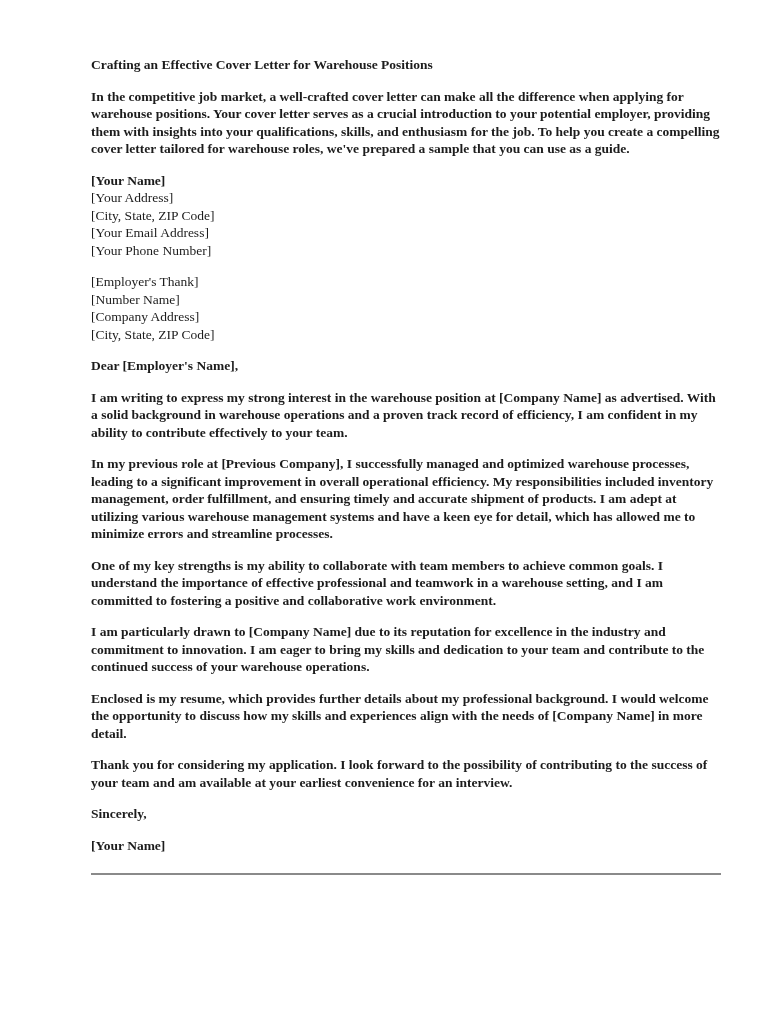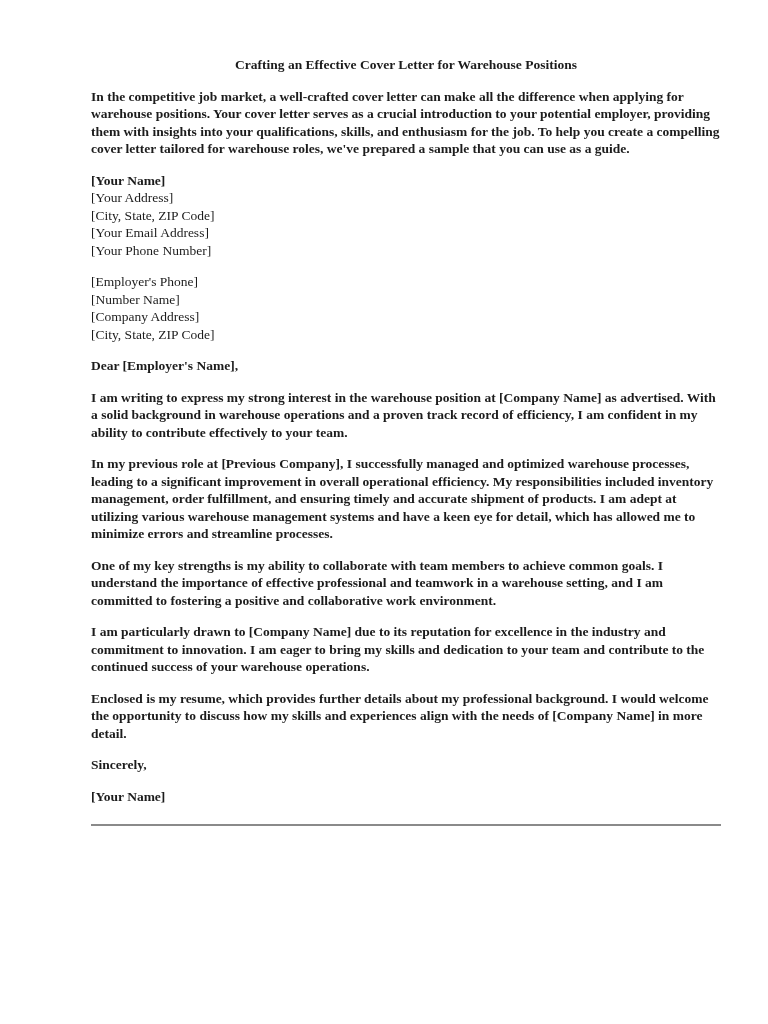--- a/index.html
+++ b/index.html
@@ -28,21 +28,20 @@
   }
   .doc p, .doc h1 {
     margin: 0 0 14px 0;
     padding: 0;
     font-size: 13.5px;
     line-height: 17.5px;
     font-weight: bold;
   }
   .doc h1 {
     font-weight: bold;
-    text-align: center;
   }
   .block {
     margin: 0 0 14px 0;
   }
   .block .line {
     display: block;
     line-height: 17.5px;
   }
   .bold {
     font-weight: bold;
@@ -67,38 +66,39 @@
     <div class="block">
       <span class="line bold">[Your Name]</span>
       <span class="line">[Your Address]</span>
       <span class="line">[City, State, ZIP Code]</span>
       <span class="line">[Your Email Address]</span>
       <span class="line">[Your Phone Number]</span>
     </div>
 
 
     <div class="block">
-      <span class="line">[Employer's Phone]</span>
+      <span class="line">[Employer's Thank]</span>
       <span class="line">[Number Name]</span>
       <span class="line">[Company Address]</span>
       <span class="line">[City, State, ZIP Code]</span>
     </div>
 
     <p>Dear [Employer's Name],</p>
 
     <p>I am writing to express my strong interest in the warehouse position at [Company Name] as advertised. With a solid background in warehouse operations and a proven track record of efficiency, I am confident in my ability to contribute effectively to your team.</p>
 
     <p>In my previous role at [Previous Company], I successfully managed and optimized warehouse processes, leading to a significant improvement in overall operational efficiency. My responsibilities included inventory management, order fulfillment, and ensuring timely and accurate shipment of products. I am adept at utilizing various warehouse management systems and have a keen eye for detail, which has allowed me to minimize errors and streamline processes.</p>
 
     <p>One of my key strengths is my ability to collaborate with team members to achieve common goals. I understand the importance of effective professional and teamwork in a warehouse setting, and I am committed to fostering a positive and collaborative work environment.</p>
 
     <p>I am particularly drawn to [Company Name] due to its reputation for excellence in the industry and commitment to innovation. I am eager to bring my skills and dedication to your team and contribute to the continued success of your warehouse operations.</p>
 
     <p>Enclosed is my resume, which provides further details about my professional background. I would welcome the opportunity to discuss how my skills and experiences align with the needs of [Company Name] in more detail.</p>
 
+    <p>Thank you for considering my application. I look forward to the possibility of contributing to the success of your team and am available at your earliest convenience for an interview.</p>
 
     <p>Sincerely,</p>
 
     <p>[Your Name]</p>
 
     <hr class="footer-divider">
 
   </div>
 </div>
 

